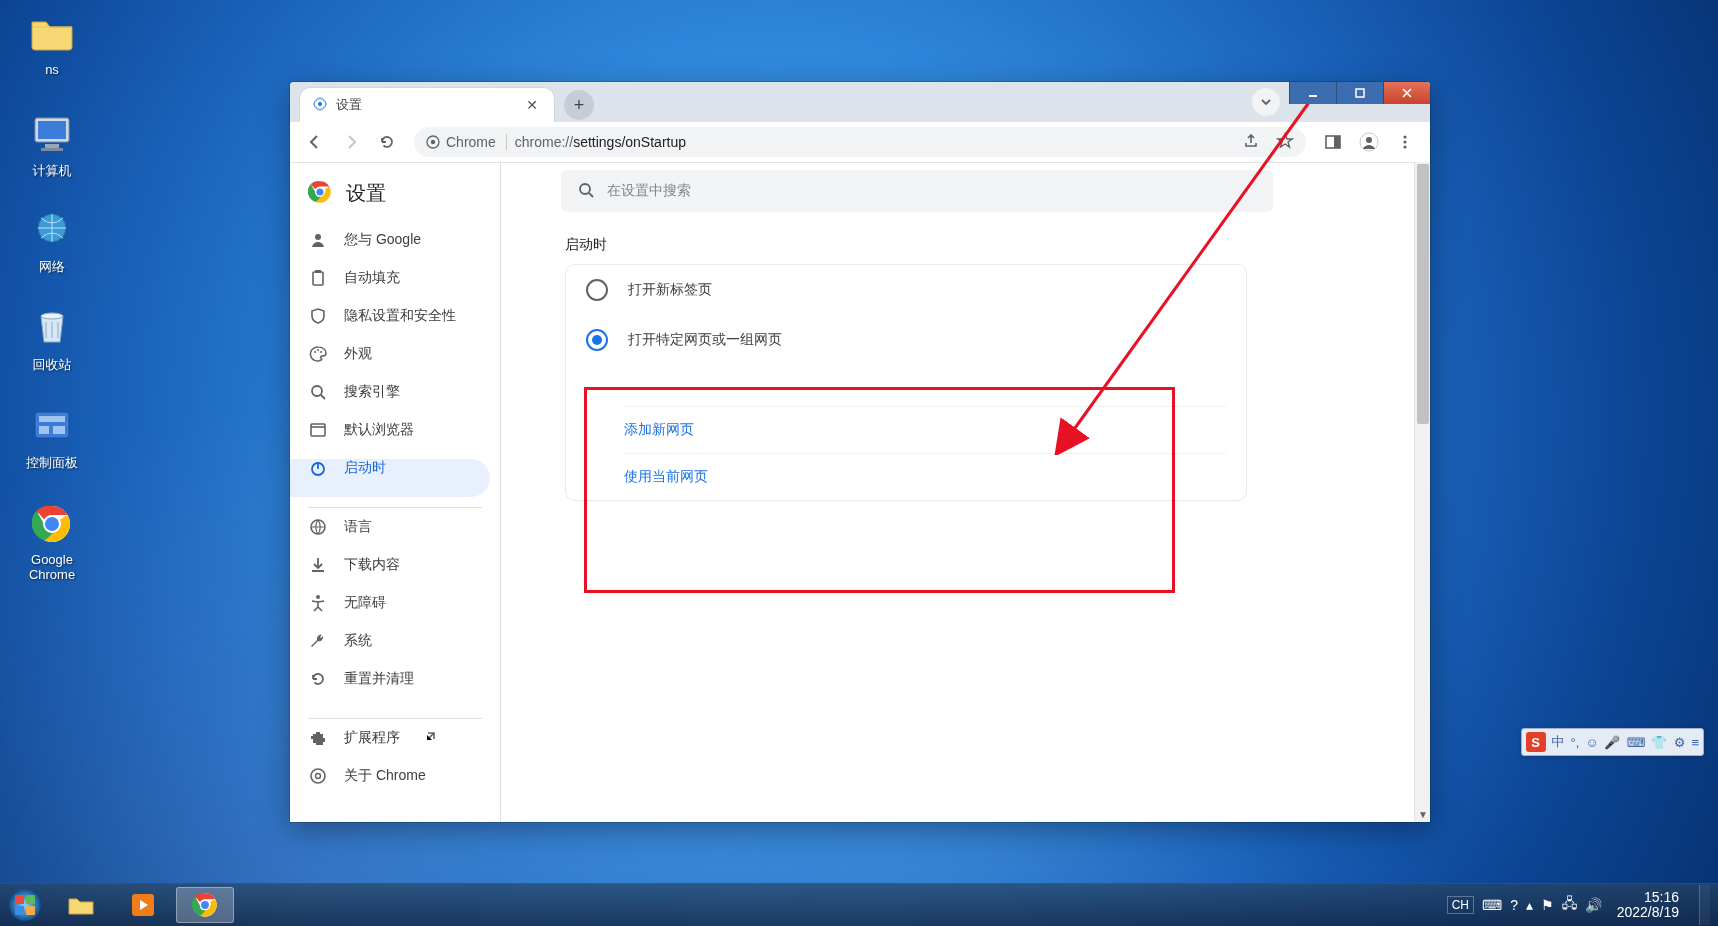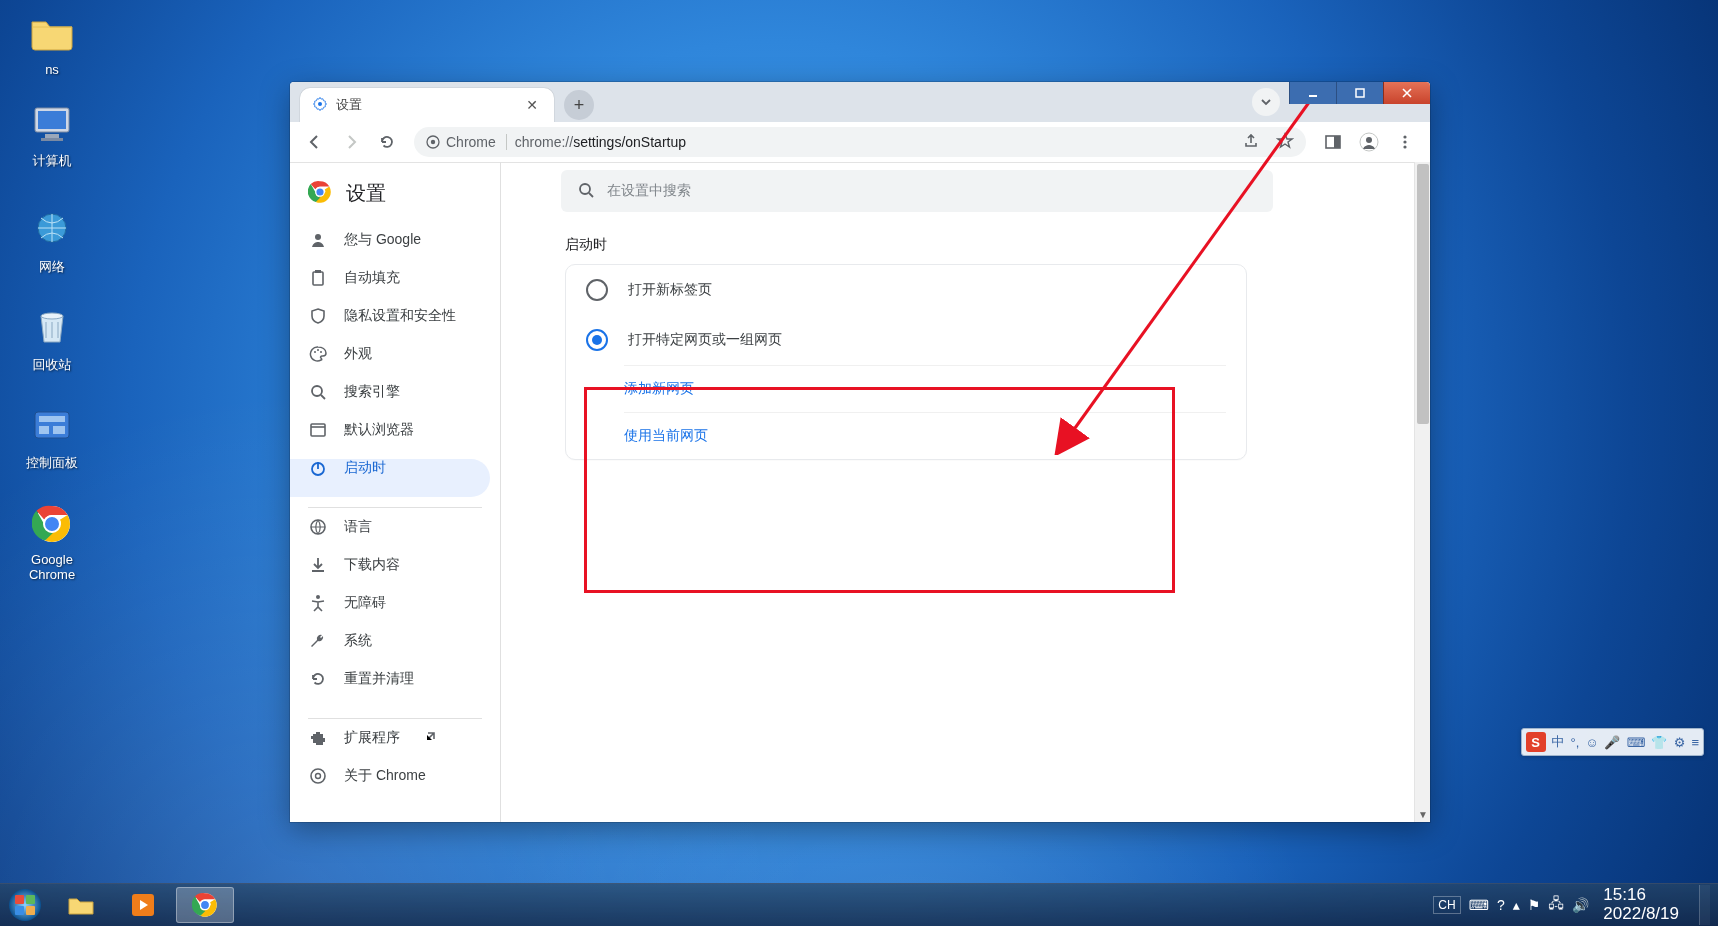--- a/index.html
+++ b/index.html
@@ -287,20 +287,21 @@
   .radio.selected { border-color: #1a73e8; }
   .radio.selected::after {
     content:'';
     width: 10px; height:10px;
     background:#1a73e8;
     border-radius:50%;
   }
   .sub-list {
     margin-left: 58px;
     margin-right: 20px;
+    margin-top: 41px;
   }
   .sub-row {
     padding: 14px 0;
     font-size: 14px;
     color: #1a73e8;
     border-top: 1px solid #f0f0f0;
   }
 
   
   .annotation-box {
@@ -340,21 +341,21 @@
   }
   .tray {
     margin-left: auto;
     display:flex;
     align-items:center;
     color:#fff;
     font-size:13px;
     gap:6px;
     padding-right:8px;
   }
-  .tray .clock { text-align:left; line-height:1.1; font-size:17px; padding:0 8px;}
+  .tray .clock { text-align:right; line-height:1.1; font-size:14px; padding:0 8px;}
   .tray .tray-icons { display:flex; gap:8px; align-items:center; font-size:14px;}
   .tray .show-desktop { width:10px; height:40px; border-left:1px solid rgba(255,255,255,0.2); margin-left:6px; background:rgba(255,255,255,0.05);}
 
   
   .ime-bar {
     position:absolute;
     right:14px;
     bottom:170px;
     background: rgba(240,244,250,0.95);
     border:1px solid #9fb4cc;
@@ -388,21 +389,21 @@
 
   <div class="dicon" style="left:12px; top:10px;">
     <div class="glyph">
       <svg width="46" height="40">
           <path d="M3 8h14l4 5h22v20a3 3 0 0 1-3 3H6a3 3 0 0 1-3-3z" fill="#f7d774" stroke="#caa23e"></path>
           <path d="M3 13h40" stroke="#e6c256"></path>
         </svg>
     </div>
     <div>ns</div>
   </div>
-  <div class="dicon" style="left:12px; top:100px;">
+  <div class="dicon" style="left:12px; top:110px;">
     <div class="glyph">
       <svg width="46" height="40">
           <rect x="6" y="4" width="34" height="24" rx="2" fill="#cfd8e6" stroke="#7a8aa3"></rect>
           <rect x="9" y="7" width="28" height="18" fill="#3b7dd8"></rect>
           <rect x="16" y="30" width="14" height="4" fill="#9aa7ba"></rect>
           <rect x="12" y="34" width="22" height="3" fill="#7a8aa3"></rect>
         </svg>
     </div>
     <div>计算机</div>
   </div>

